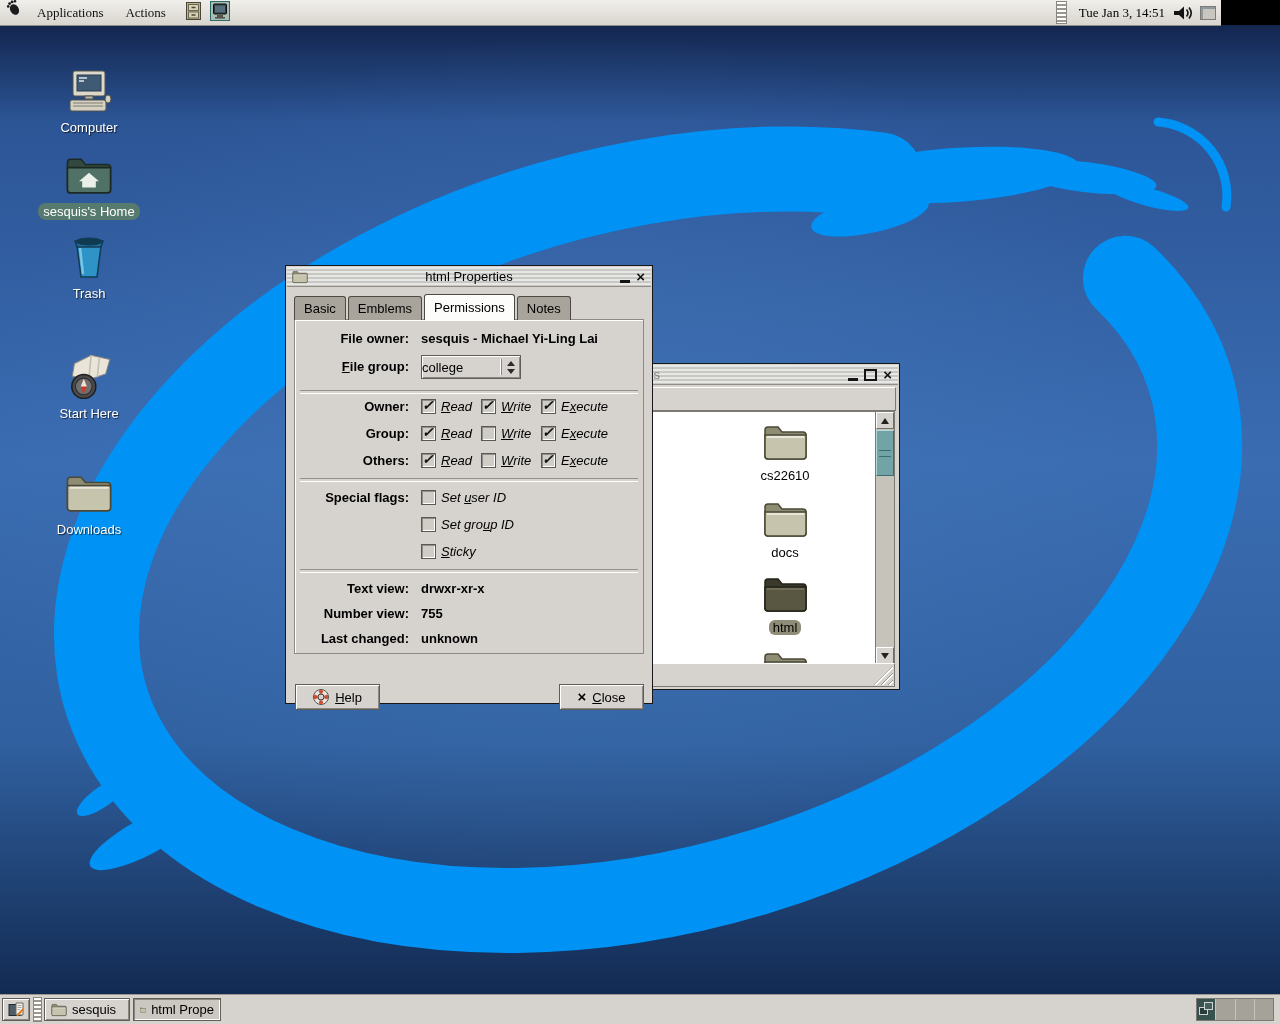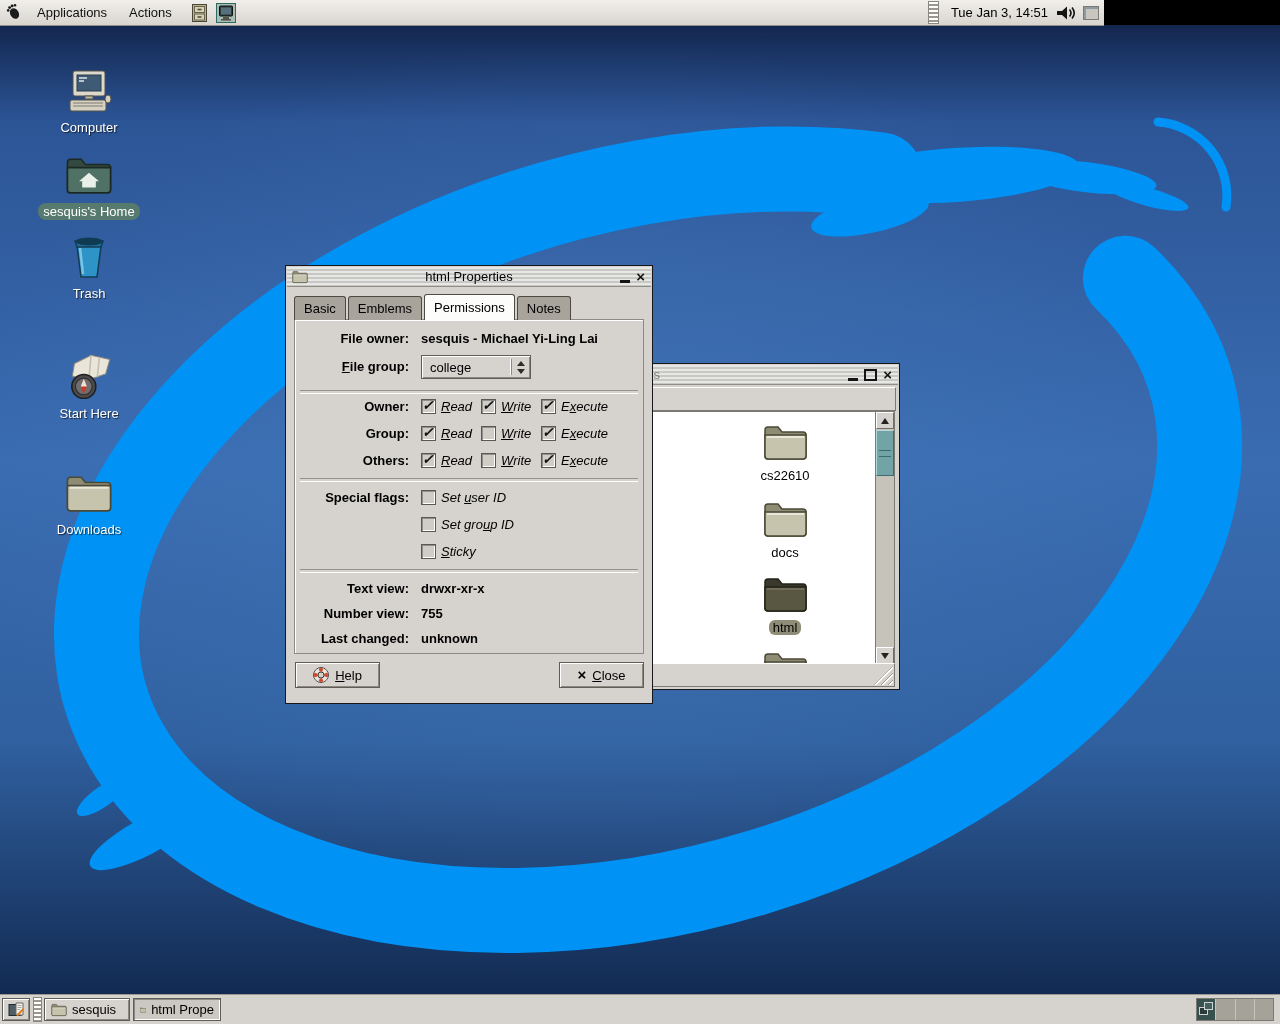--- a/index.html
+++ b/index.html
@@ -1,22 +1,22 @@
 <!DOCTYPE html>
 <html><head>
 <meta charset="utf-8">
 <style>
   html,body{margin:0;padding:0;background:#000;}
   #screen{position:relative;width:1280px;height:1024px;overflow:hidden;
           font-family:"Liberation Sans",sans-serif;font-size:13px;color:#000;}
 
   
-  .panel-top{position:absolute;top:0;left:0;width:1104px;height:25px;z-index:50;
+  .panel-top{position:absolute;top:0;left:0;width:1221px;height:25px;z-index:50;
     background:linear-gradient(#f1efeb,#d8d5cf);border-bottom:1px solid #8f8d86;
-    display:flex;align-items:center;}
+    display:flex;font-family:Liberation Serif, serif;}
   .panel-bottom{position:absolute;bottom:0;left:0;width:1280px;height:29px;z-index:50;
     background:#d6d3ce;border-top:1px solid #9a978f;}
   .menu-item{padding:0 11px;height:25px;display:flex;align-items:center;color:#101010;}
   .foot-wrap{width:26px;display:flex;justify-content:center;}
   .launcher{width:22px;height:22px;margin-left:5px;display:flex;align-items:center;justify-content:center;}
   .handle{width:9px;height:21px;margin:0 4px;
     background:repeating-linear-gradient(180deg,#ffffff 0 2px,#9a978f 2px 4px);
     border:1px solid #8a8780;}
   .p-right{margin-left:auto;display:flex;align-items:center;height:25px;}
   .clock{padding:0 8px;white-space:nowrap;}
@@ -87,31 +87,31 @@
   .flabel{position:absolute;left:0;width:107px;text-align:right;font-weight:bold;white-space:nowrap;}
   .fvalue{position:absolute;left:119px;white-space:nowrap;font-weight:bold;}
   .sep{position:absolute;left:14px;right:14px;height:2px;
     border-top:1px solid #94928c;border-bottom:1px solid #ffffff;}
   .mn{text-decoration:underline;}
   .cbgroup{position:absolute;display:flex;align-items:center;gap:5px;white-space:nowrap;font-style:italic;}
   .cb{width:13px;height:13px;background:#d0cdc6;border:1px solid #5a5852;
     box-shadow:inset 1px 1px 0 #918f89, inset -1px -1px 0 #fff;position:relative;flex:0 0 auto;}
   .cb.checked::after{content:"\2713";position:absolute;left:0px;top:-3px;
     font-size:14px;font-weight:bold;color:#101010;}
-  .dropdown{position:absolute;left:119px;top:0;width:110px;height:24px;background:#d6d3ce;
+  .dropdown{position:absolute;left:119px;top:0;width:100px;height:24px;background:#d6d3ce;
     border:1px solid #5f5d56;box-shadow:inset 1px 1px 0 #fff, inset -1px -1px 0 #8a8880;
-    display:flex;align-items:center;padding-left:8px;box-sizing:border-box;}
+    display:flex;align-items:center;box-sizing:border-box;}
   .dd-arrows{margin-left:auto;display:flex;flex-direction:column;gap:3px;padding:0 5px;
     border-left:1px solid #8a8880;height:16px;justify-content:center;
     box-shadow:-1px 0 0 #fff;}
   .dd-up{width:0;height:0;border-left:4px solid transparent;border-right:4px solid transparent;border-bottom:5px solid #2b2b2b;}
   .dd-dn{width:0;height:0;border-left:4px solid transparent;border-right:4px solid transparent;border-top:5px solid #2b2b2b;}
   .pushbtn{position:absolute;height:26px;background:#d6d3ce;border:1px solid #5f5d56;
     box-shadow:inset 1px 1px 0 #fff, inset -1px -1px 0 #8a8880;
-    display:flex;align-items:center;justify-content:center;gap:6px;box-sizing:border-box;}
+    display:flex;align-items:center;justify-content:center;gap:6px;box-sizing:border-box;margin-top:22px;}
   .xglyph{font-weight:bold;font-size:15px;line-height:14px;}
 
   
   .sd-btn{position:absolute;left:2px;top:3px;width:28px;height:23px;background:#d6d3ce;
     border:1px solid #5f5d56;box-shadow:inset 1px 1px 0 #fff, inset -1px -1px 0 #8a8880;
     display:flex;align-items:center;justify-content:center;box-sizing:border-box;}
   .bt-handle{position:absolute;left:33px;top:2px;width:9px;height:25px;
     background:repeating-linear-gradient(180deg,#ffffff 0 2px,#9a978f 2px 4px);border:1px solid #8a8780;box-sizing:border-box;}
   .task{position:absolute;top:3px;height:23px;background:#d6d3ce;border:1px solid #5f5d56;
     box-shadow:inset 1px 1px 0 #fff, inset -1px -1px 0 #8a8880;

